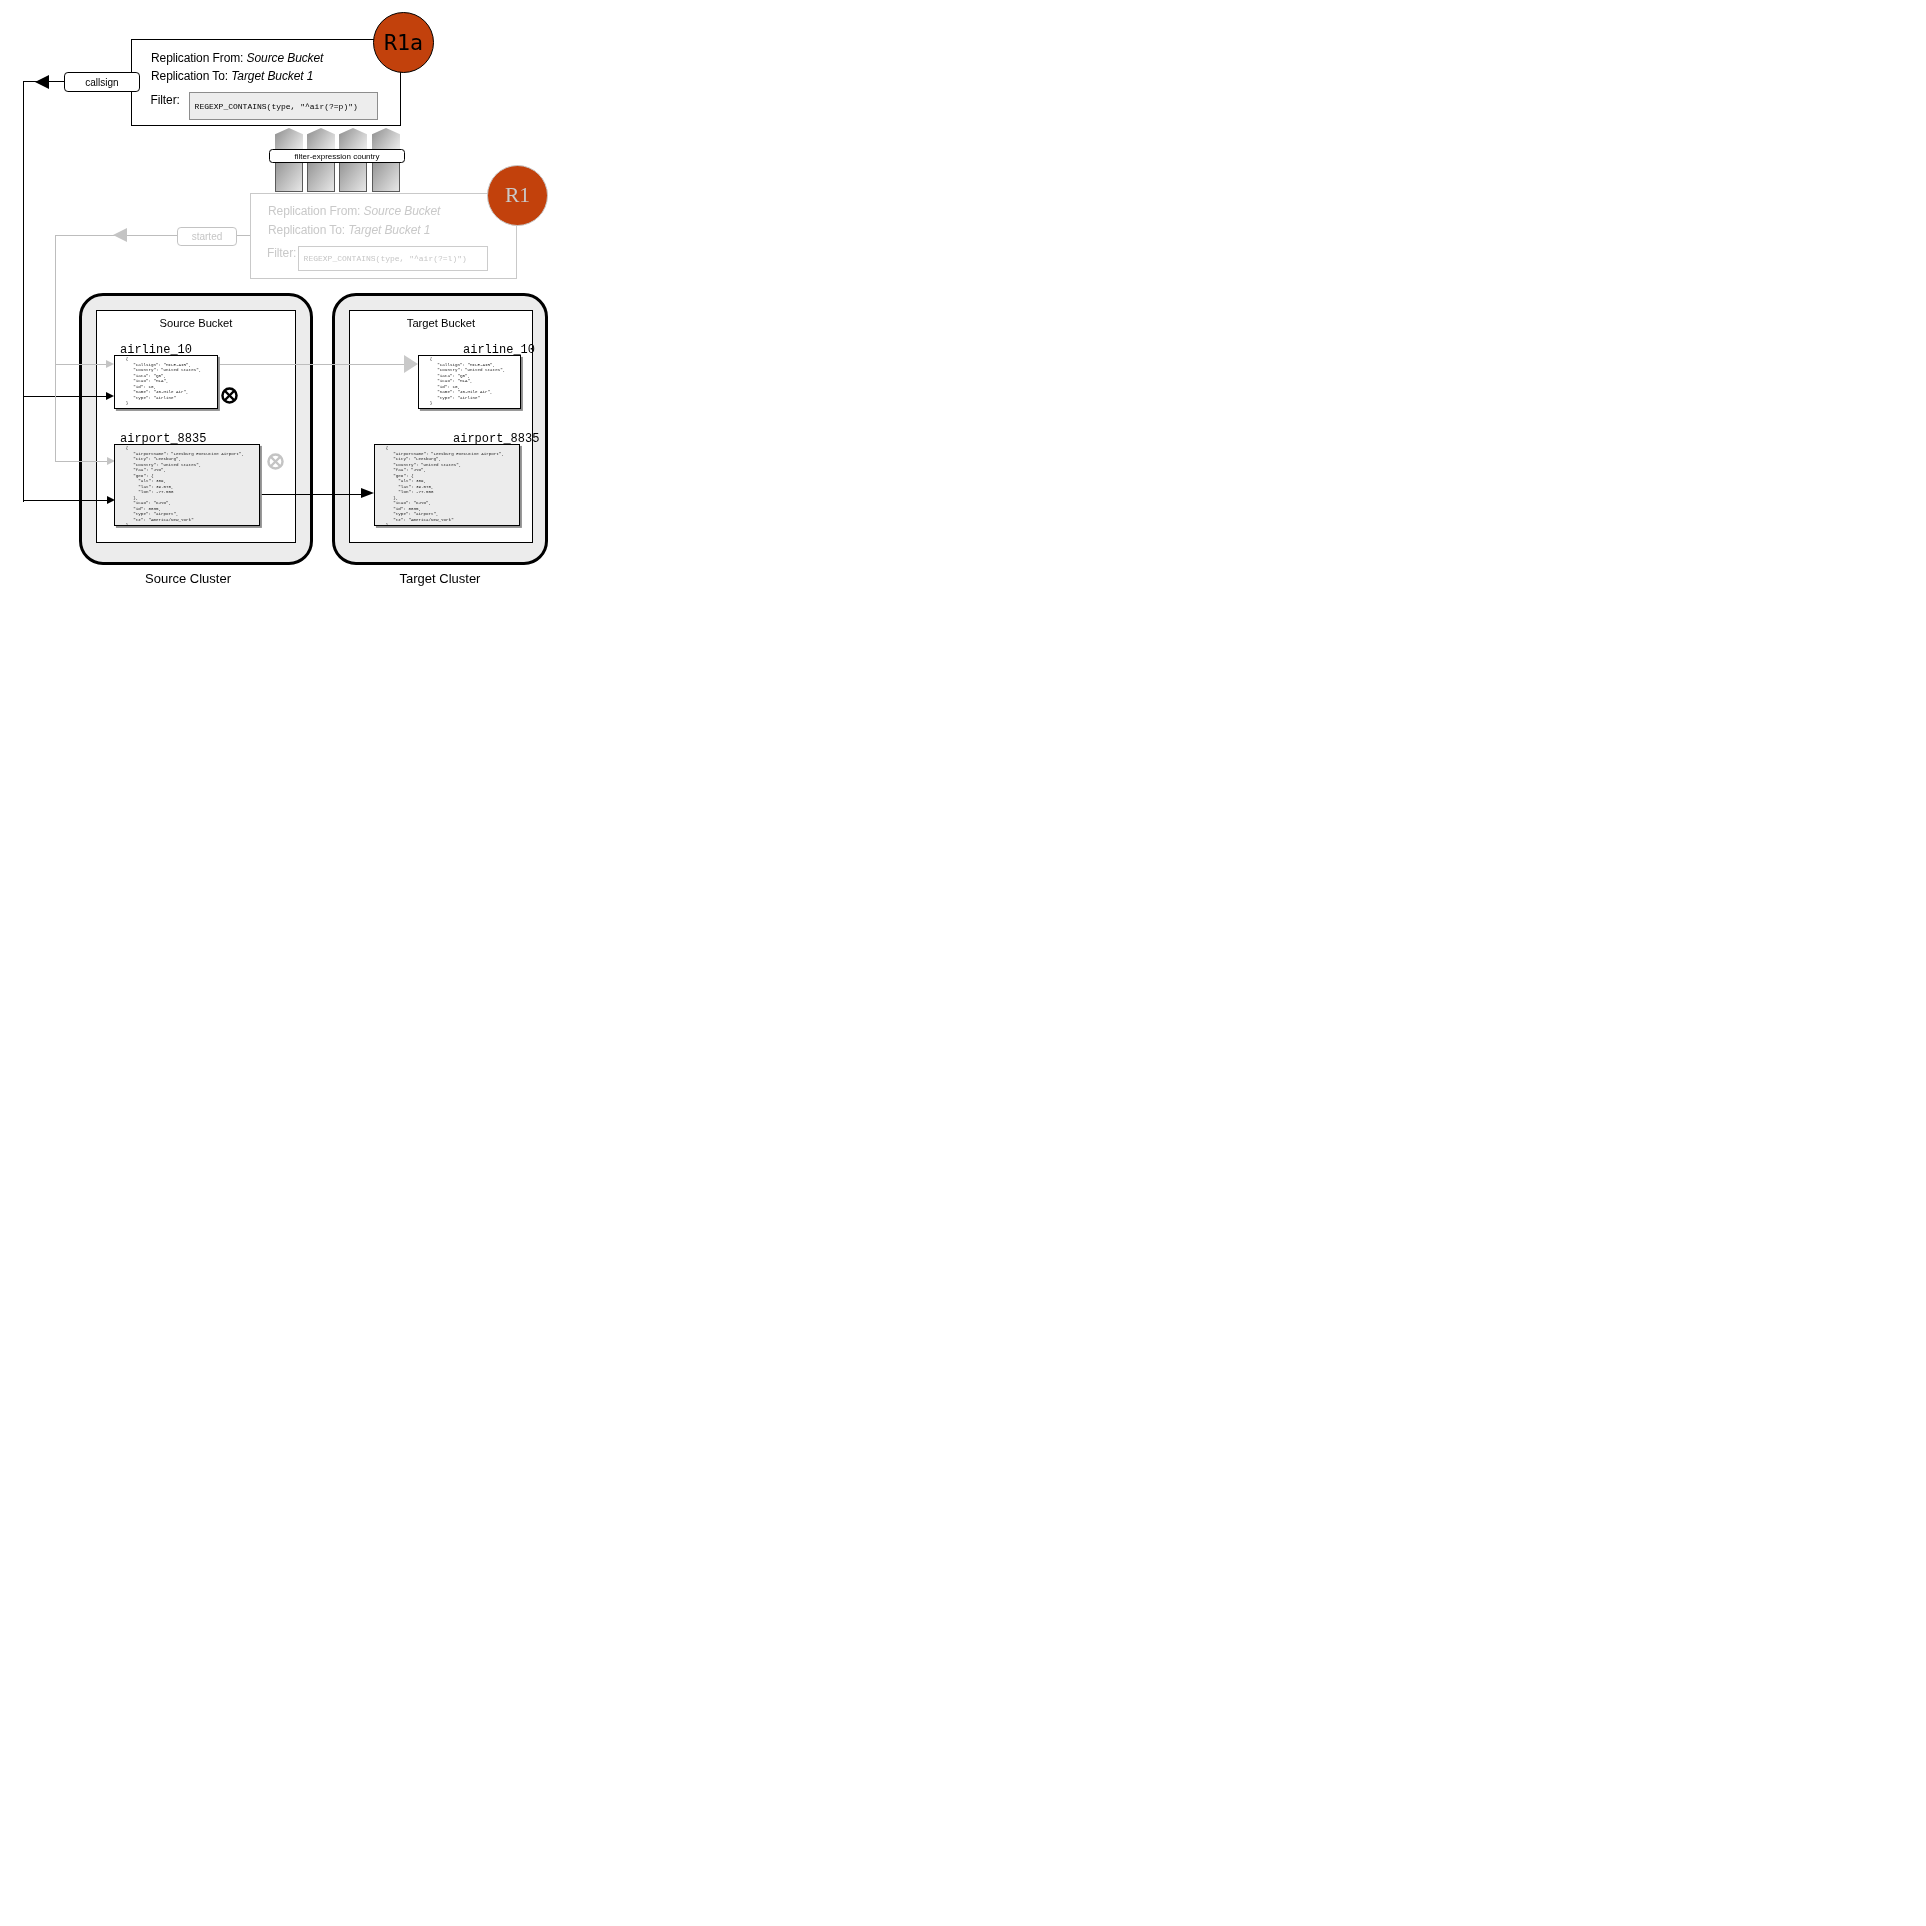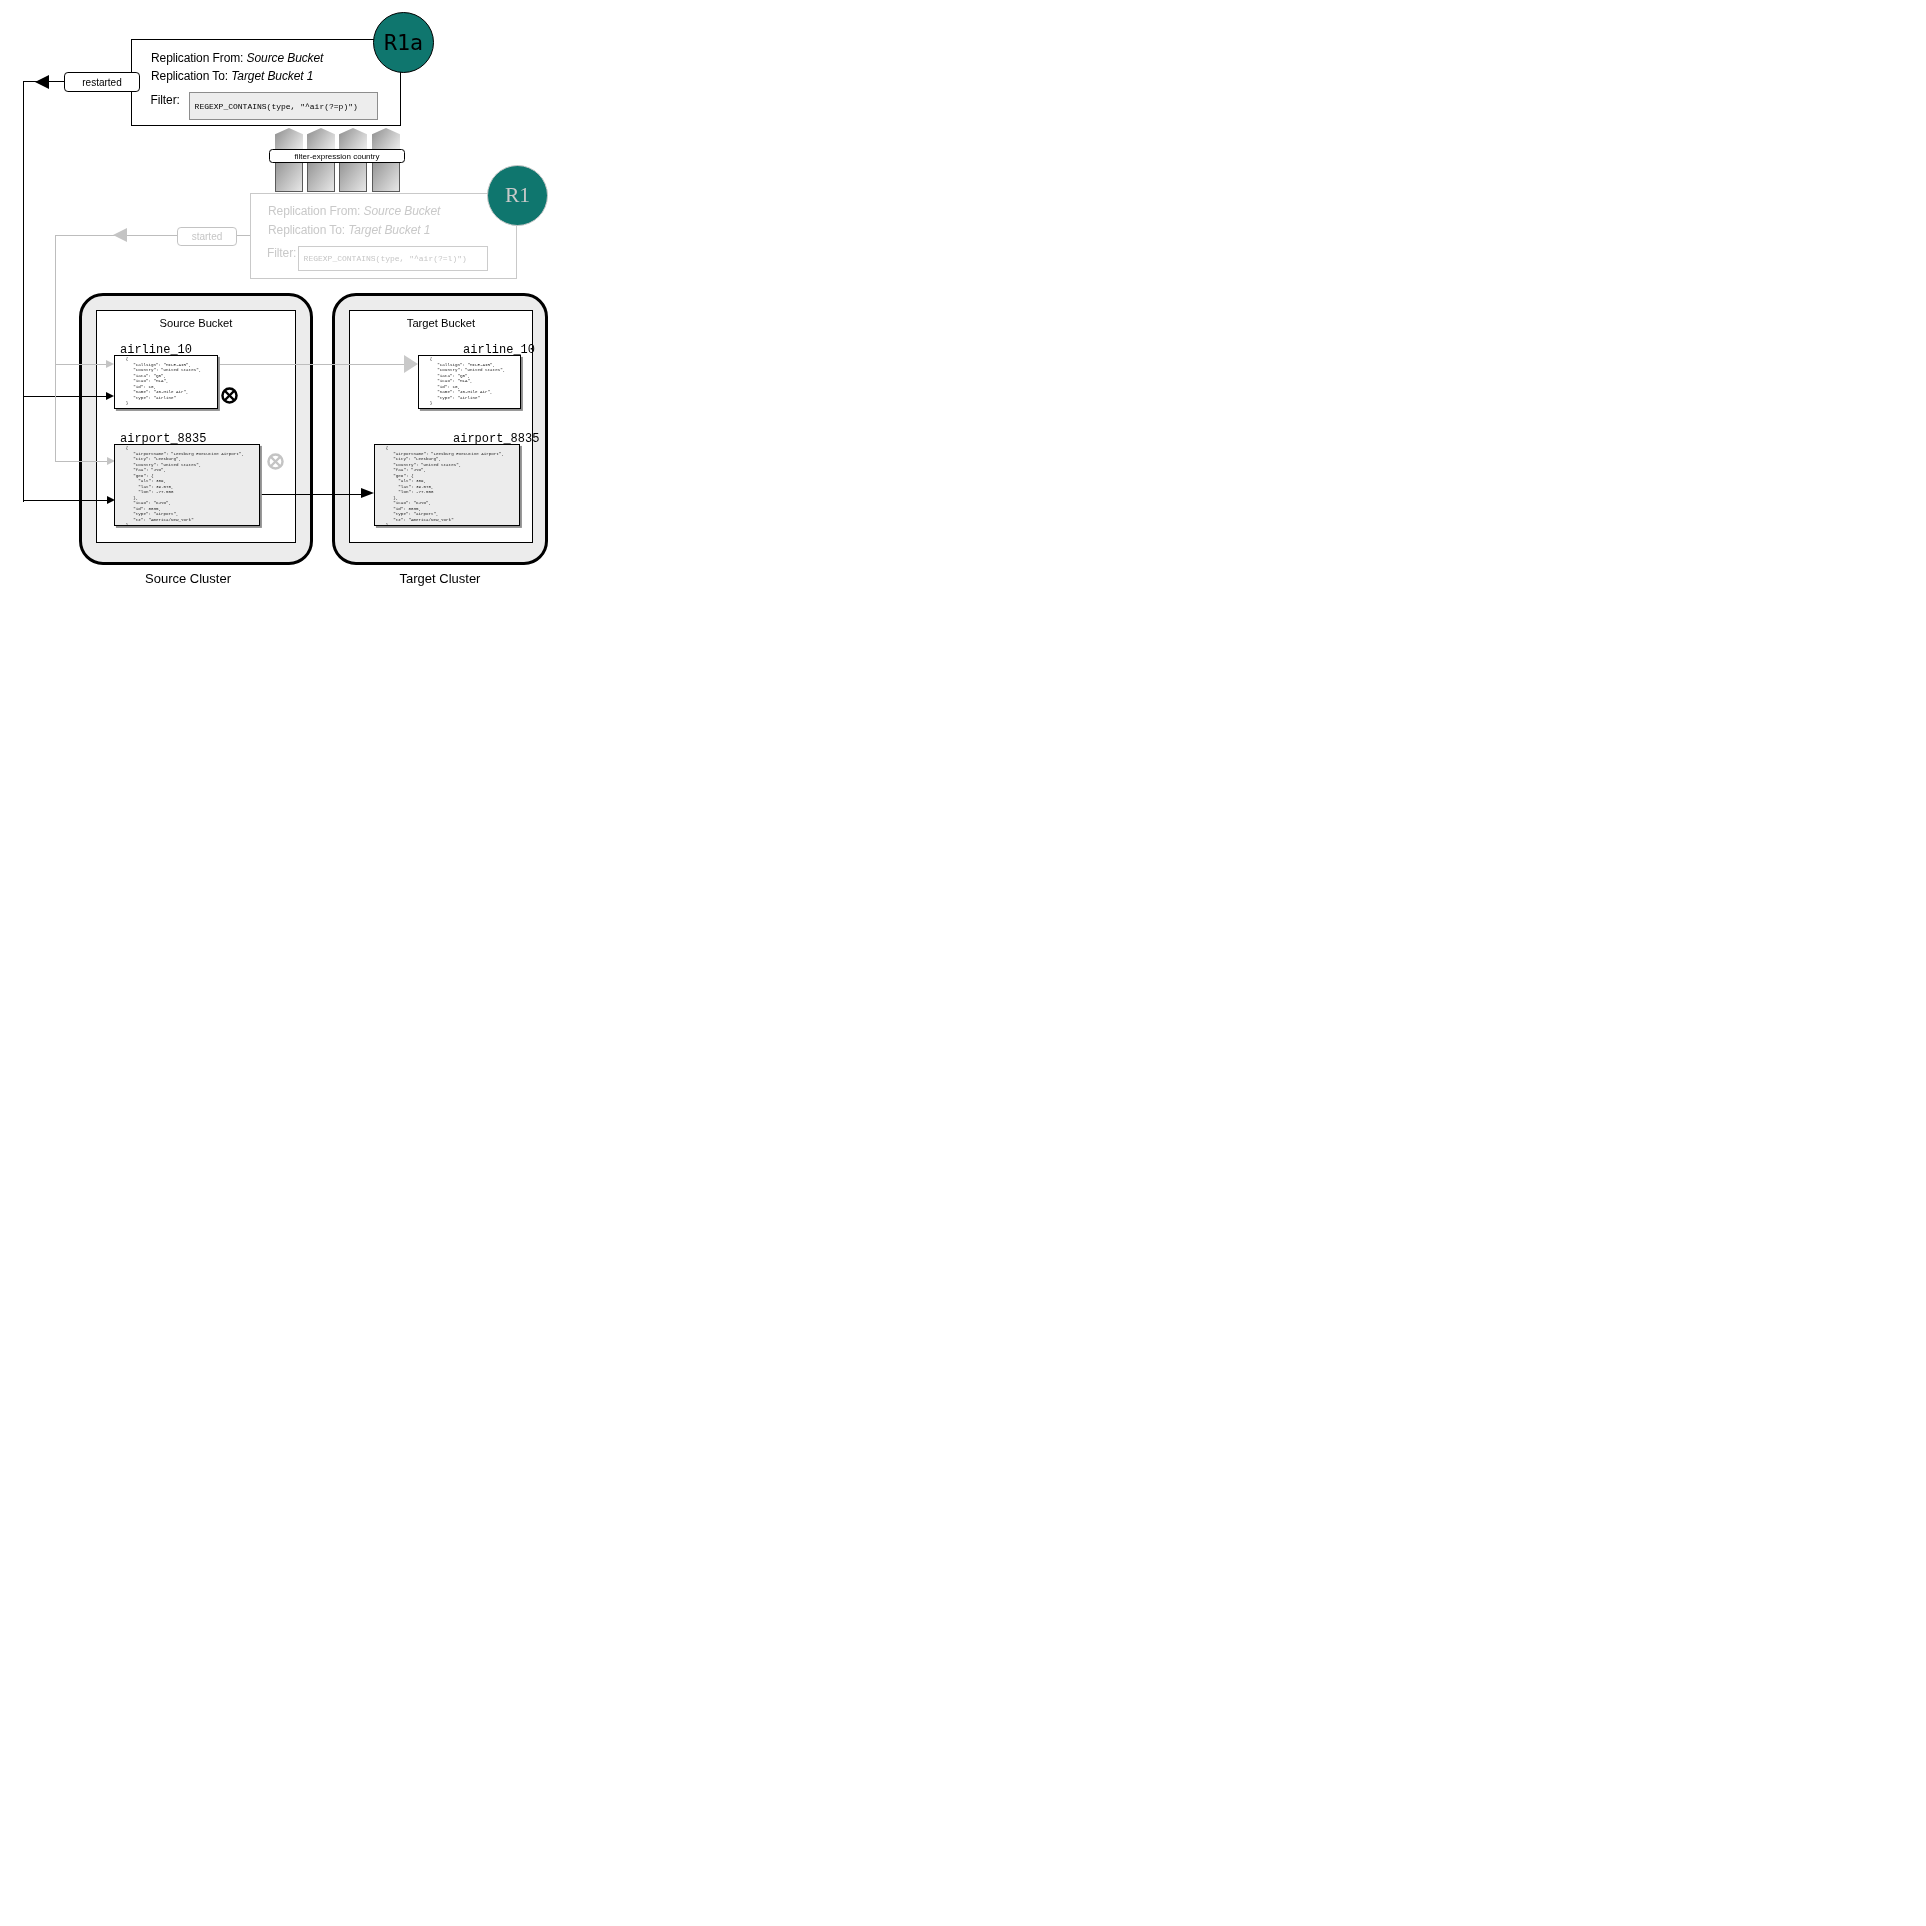--- a/index.html
+++ b/index.html
@@ -30,21 +30,21 @@
   .rule-box { position:absolute; z-index:4; background:#fff; border:0.8px solid #000; }
   .rule-box .rline { position:absolute; font-size:12px; letter-spacing:-0.1px; white-space:nowrap; color:#000; }
   .rule-box .rline em { font-style:italic; }
   .rule-box .code-box { position:absolute; border:0.4px solid #8d8d8d; background:#ededed;
     display:flex; align-items:center; font-family:"Liberation Mono", monospace; font-size:8px; white-space:pre; padding-left:4.6px; color:#000; }
   .rule-box.ghost { border-color:#c9c9c9; }
   .rule-box.ghost .rline { color:#c9c9c9; }
   .rule-box.ghost .code-box { border-color:#cccccc; background:#fff; color:#c6c6c6; }
 
   
-  .badge { position:absolute; z-index:6; width:61px; height:61px; border-radius:50%; background:#0f766e;
+  .badge { position:absolute; z-index:6; width:61px; height:61px; border-radius:50%; background:#c2410c;
     border:0.8px solid #000; display:flex; align-items:center; justify-content:center;
     font-family:"DejaVu Sans Mono", monospace; font-size:21.6px; color:#000; }
   .badge.ghost { border-color:#c9c9c9; color:#c9c9c9; border-width:0.8px; }
 
   
   .banner { position:absolute; z-index:5; background:#fff; border:0.8px solid #000; border-radius:3.5px;
     display:flex; align-items:center; justify-content:center; font-size:8px; color:#000; }
   .ba-head { position:absolute; z-index:2; width:28px; height:21px;
     background:linear-gradient(125deg,#8d8d8d 0%,#e8e8e8 95%);
     clip-path:polygon(50% 0%,100% 30%,100% 100%,0% 100%,0% 30%); }
@@ -91,21 +91,21 @@
   <div class="hline line-gray" style="left:218px; top:364px; width:186px;"></div>
   <div class="tri tri-right-gray-lg" style="left:404px; top:355px;"></div>
 
   <div class="rule-box" style="left:131px; top:39px; width:270px; height:87px;">
     <div class="rline" style="left:19px; top:10.8px;"><span>Replication From:</span> <em>Source Bucket</em></div>
     <div class="rline" style="left:19px; top:29px;"><span>Replication To:</span> <em>Target Bucket 1</em></div>
     <div class="rline" style="left:18.5px; top:53px;">Filter:</div>
     <div class="code-box" style="left:57px; top:52px; width:189px; height:28px;">REGEXP_CONTAINS(type, "^air(?=p)")</div>
   </div>
   <div class="badge" style="left:373px; top:12px;">R1a</div>
-  <div class="event-label" style="left:64px; top:72px; width:76px; height:20px;">restarted</div>
+  <div class="event-label" style="left:64px; top:72px; width:76px; height:20px;">callsign</div>
 
   <div class="ba-head" style="left:275px; top:128px;"></div>
   <div class="ba-head" style="left:307px; top:128px;"></div>
   <div class="ba-head" style="left:339px; top:128px;"></div>
   <div class="ba-head" style="left:372px; top:128px;"></div>
   <div class="ba-shaft" style="left:275px; top:162px;"></div>
   <div class="ba-shaft" style="left:307px; top:162px;"></div>
   <div class="ba-shaft" style="left:339px; top:162px;"></div>
   <div class="ba-shaft" style="left:372px; top:162px;"></div>
   <div class="banner" style="left:269px; top:149px; width:136px; height:14px;">filter-expression country</div>

